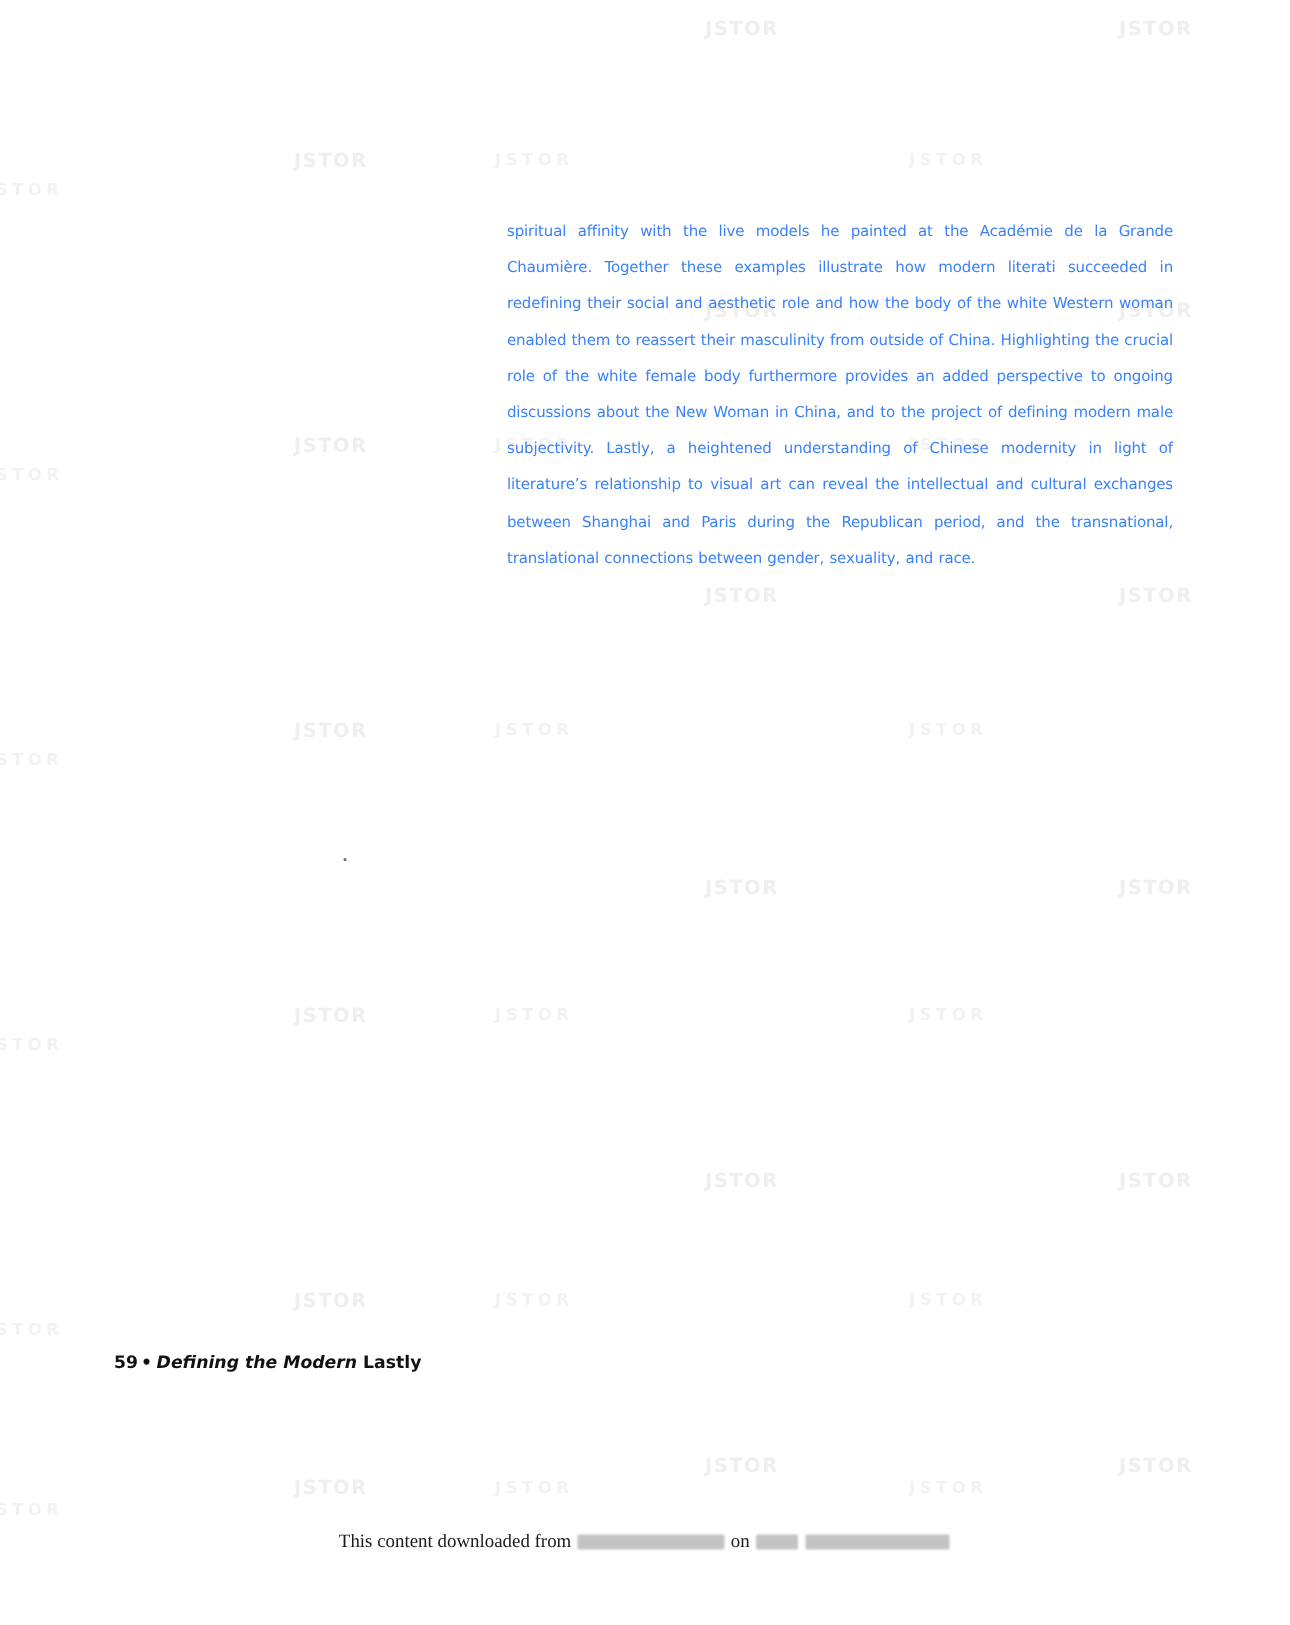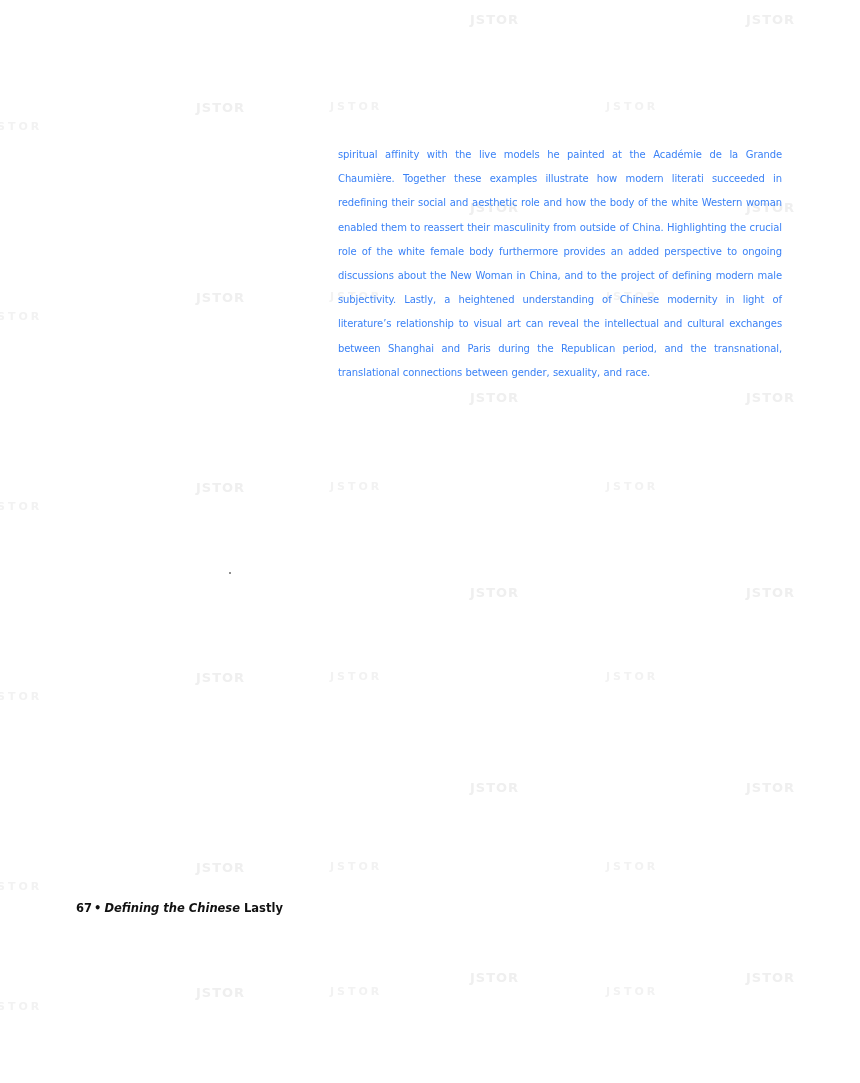--- a/index.html
+++ b/index.html
@@ -185,19 +185,26 @@
     <span class="wm thin" style="left:606px; top:985px;">JSTOR</span>
   </div>
 
   <div class="text-column">
     <p class="body-par">spiritual affinity with the live models he painted at the Académie de la Grande Chaumière. Together these examples illustrate how modern literati succeeded in redefining their social and aesthetic role and how the body of the white Western woman enabled them to reassert their masculinity from outside of China. Highlighting the crucial role of the white female body furthermore provides an added perspective to ongoing discussions about the New Woman in China, and to the project of defining modern male subjectivity. Lastly, a heightened understanding of Chinese modernity in light of literature’s relationship to visual art can reveal the intellectual and cultural exchanges between Shanghai and Paris during the Republican period, and the transnational, translational connections between gender, sexuality, and race.</p>
   </div>
 
   <div class="stray-dot"></div>
 
   <div class="running-foot">
-    <span>67</span><span class="sep">•</span><span class="title-ital">Defining the Chinese</span> <span class="title-roman">Lastly</span>
+    <span>59</span><span class="sep">•</span><span class="title-ital">Defining the Modern</span> <span class="title-roman">Lastly</span>
   </div>
 
   <div class="jstor-footer">
+    <span class="line1">
+      <span>This content downloaded from</span>
+      <span class="redacted r1"></span>
+      <span>on</span>
+      <span class="redacted r2"></span>
+      <span class="redacted r3"></span>
+    </span>
   </div>
 
 </div>
 
 </body></html>

